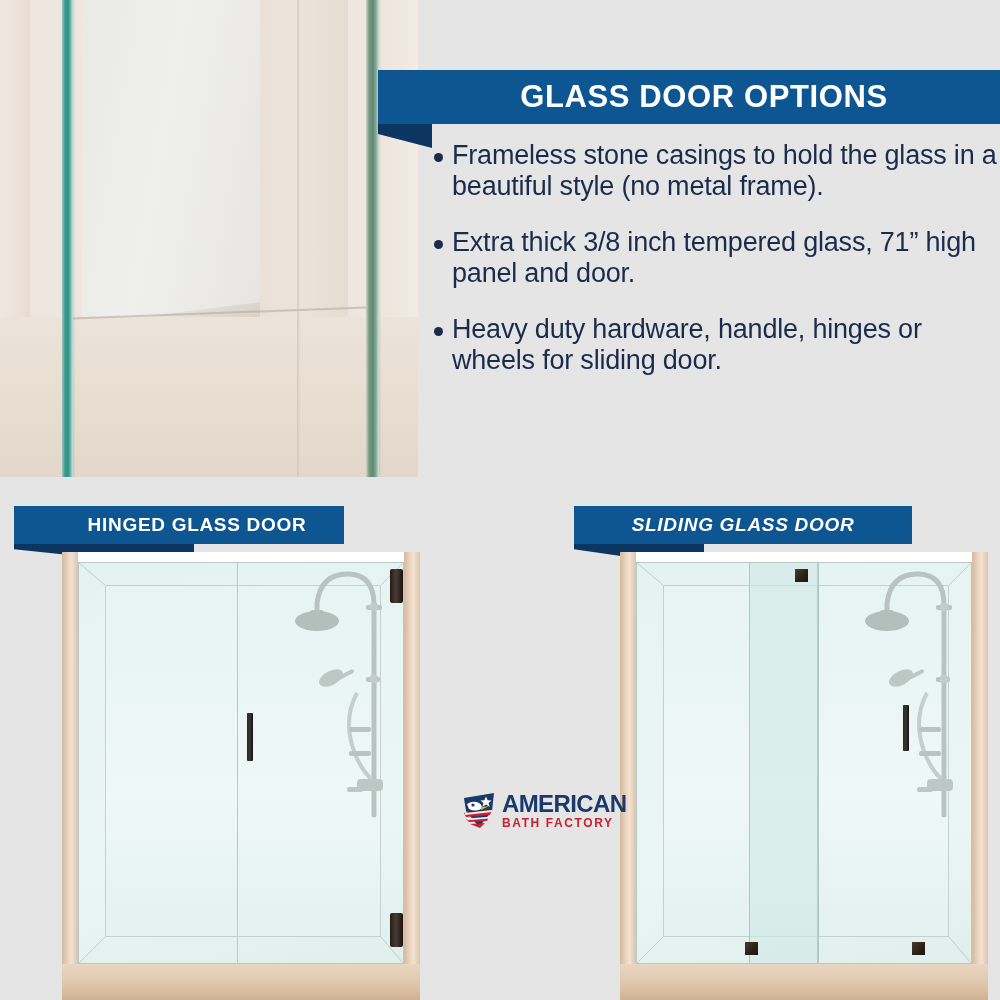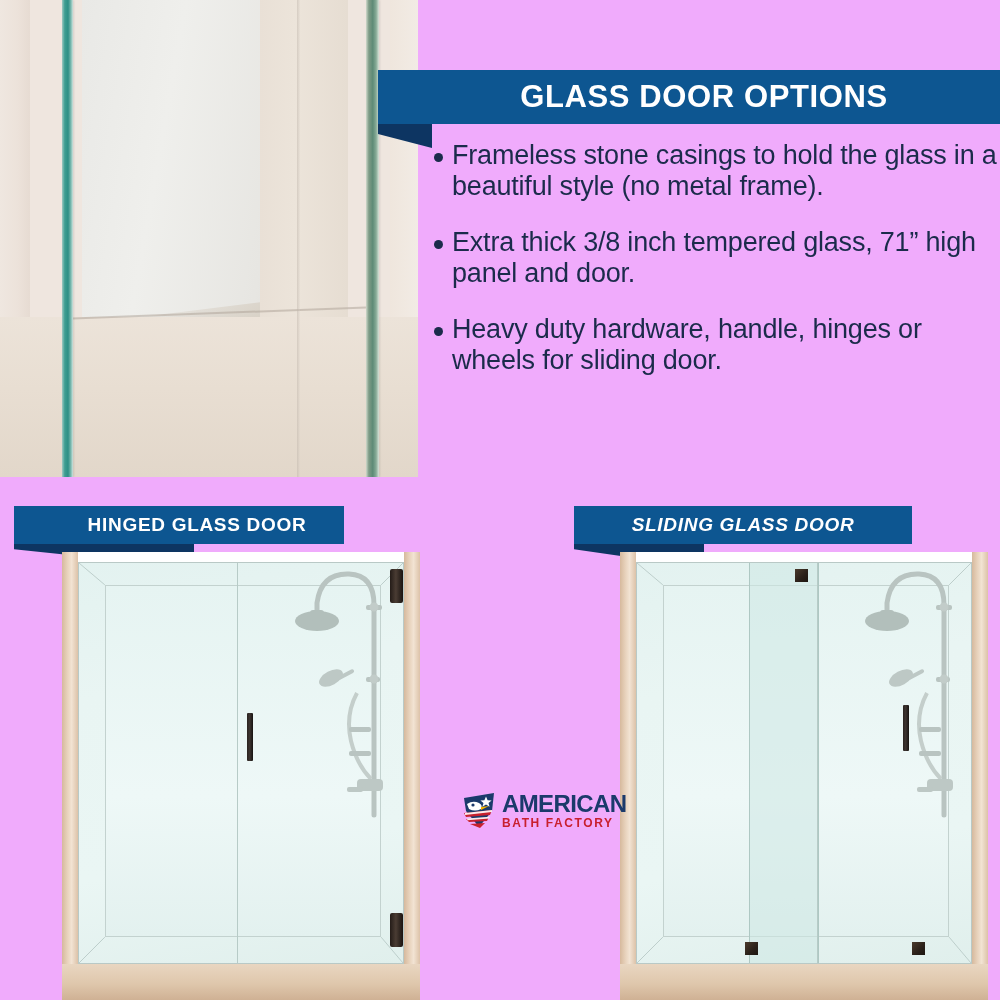--- a/index.html
+++ b/index.html
@@ -4,21 +4,21 @@
 <title>Glass Door Options</title>
 <style>
   html,body{margin:0;padding:0;}
   body{
     width:1000px;height:1000px;
     background:#ffffff;
     font-family:"Liberation Sans", sans-serif;
     overflow:hidden;
     position:relative;
   }
-  .page{position:relative;width:1000px;height:1000px;background:#f0abfc;overflow:hidden;}
+  .page{position:relative;width:1000px;height:1000px;background:#e5e5e5;overflow:hidden;}
 
   
   .photo-top{
     position:absolute;left:0;top:0;width:418px;height:477px;
     overflow:hidden;
     background:#efe6df;
   }
   .photo-top .wall-left{
     position:absolute;left:0;top:0;width:30px;height:100%;
     background:linear-gradient(90deg,#efe7e0 0%,#ece2da 60%,#e6dbd2 100%);

